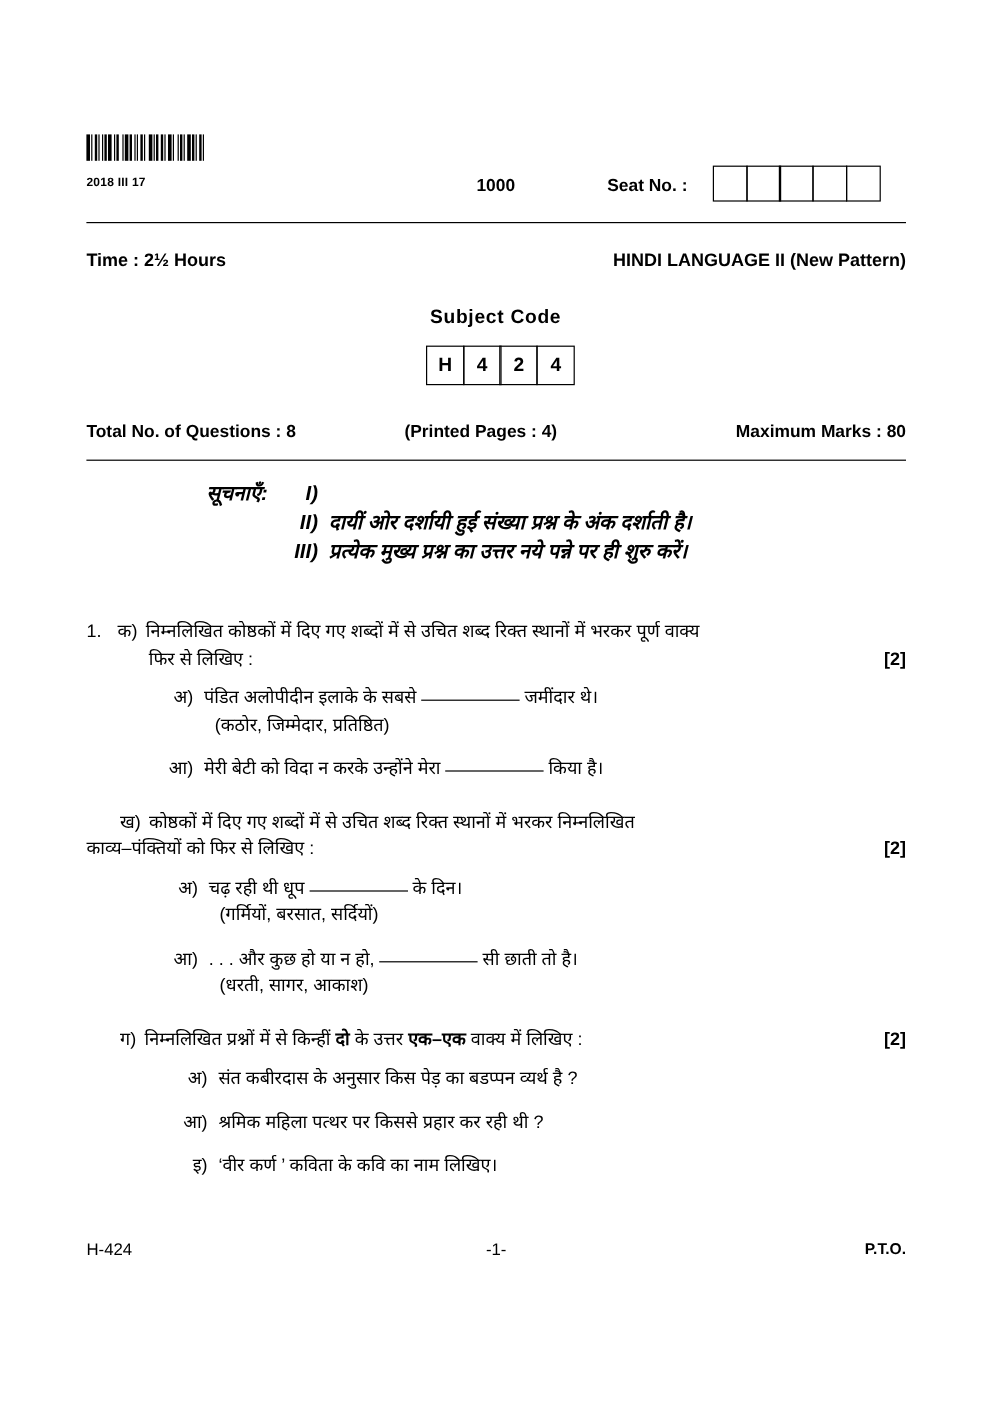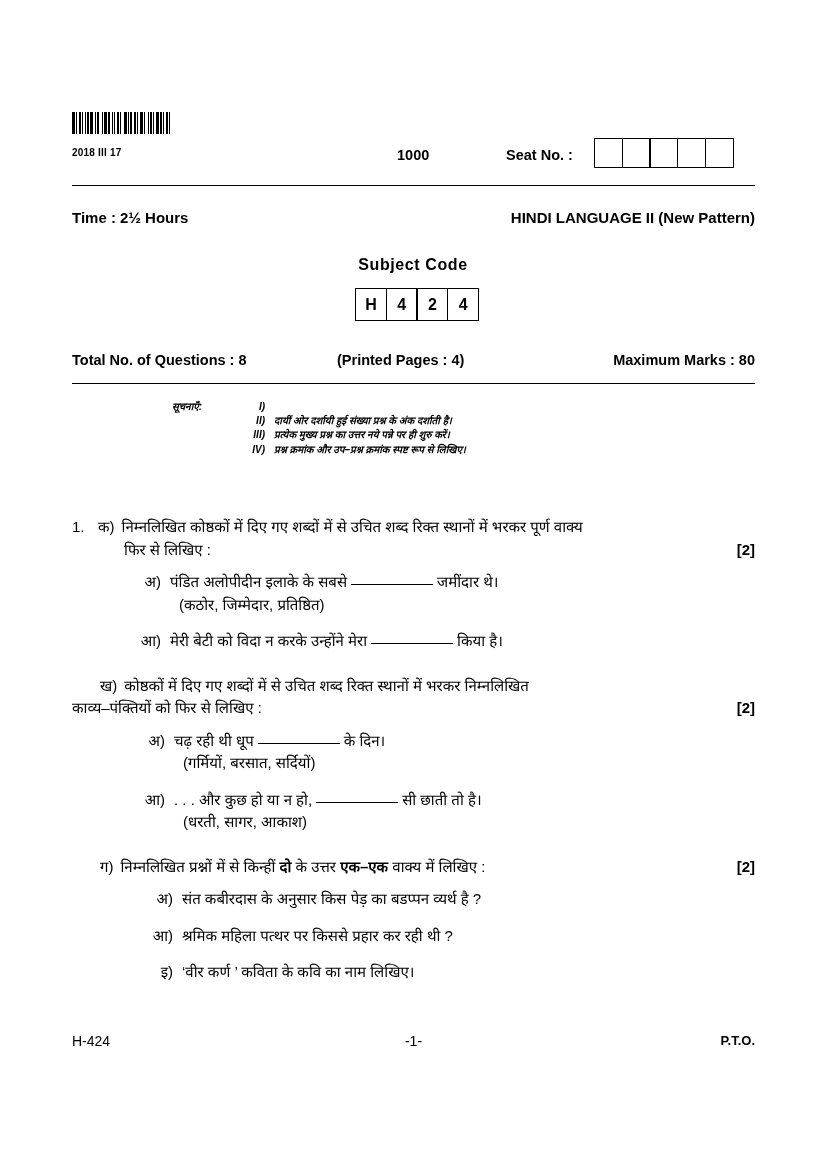--- a/index.html
+++ b/index.html
@@ -145,21 +145,21 @@
   }
   .meta-left   { position: absolute; left: 0; top: 0; }
   .meta-center { position: absolute; left: 265px; top: 0; }
   .meta-right  { position: absolute; right: 0; top: 0; }
 
   
   .instructions {
     position: absolute;
     left: 172px;
     top: 400px;
-    font-size: 10px;
+    font-size: 17px;
     font-style: italic;
     font-weight: bold;
   }
   .instructions .irow {
     display: flex;
     align-items: flex-start;
     line-height: 1.42;
   }
   .instructions .ilabel {
     width: 72px;
@@ -323,25 +323,20 @@
       <div class="irow">
         <span class="ilabel"></span>
         <span class="inum">II)</span>
         <span class="itext">दायीं ओर दर्शायी हुई संख्या प्रश्न के अंक दर्शाती है।</span>
       </div>
       <div class="irow">
         <span class="ilabel"></span>
         <span class="inum">III)</span>
         <span class="itext">प्रत्येक मुख्य प्रश्न का उत्तर नये पन्ने पर ही शुरु करें।</span>
       </div>
-      <div class="irow">
-        <span class="ilabel"></span>
-        <span class="inum">IV)</span>
-        <span class="itext">प्रश्न क्रमांक और उप–प्रश्न क्रमांक स्पष्ट रूप से लिखिए।</span>
-      </div>
     </div>
 
   <div class="qbody" id="qbody">
       <div class="qblock" style="margin-top: 0px;">
         <div class="qline">
           <span class="qnum">1.</span>
           <span class="qalpha">क)</span>
           <span class="qtext">निम्नलिखित कोष्ठकों में दिए गए शब्दों में से उचित शब्द रिक्त स्थानों में भरकर पूर्ण वाक्य</span>
         </div>
         <div class="qline" style="margin-left: 52px;">

